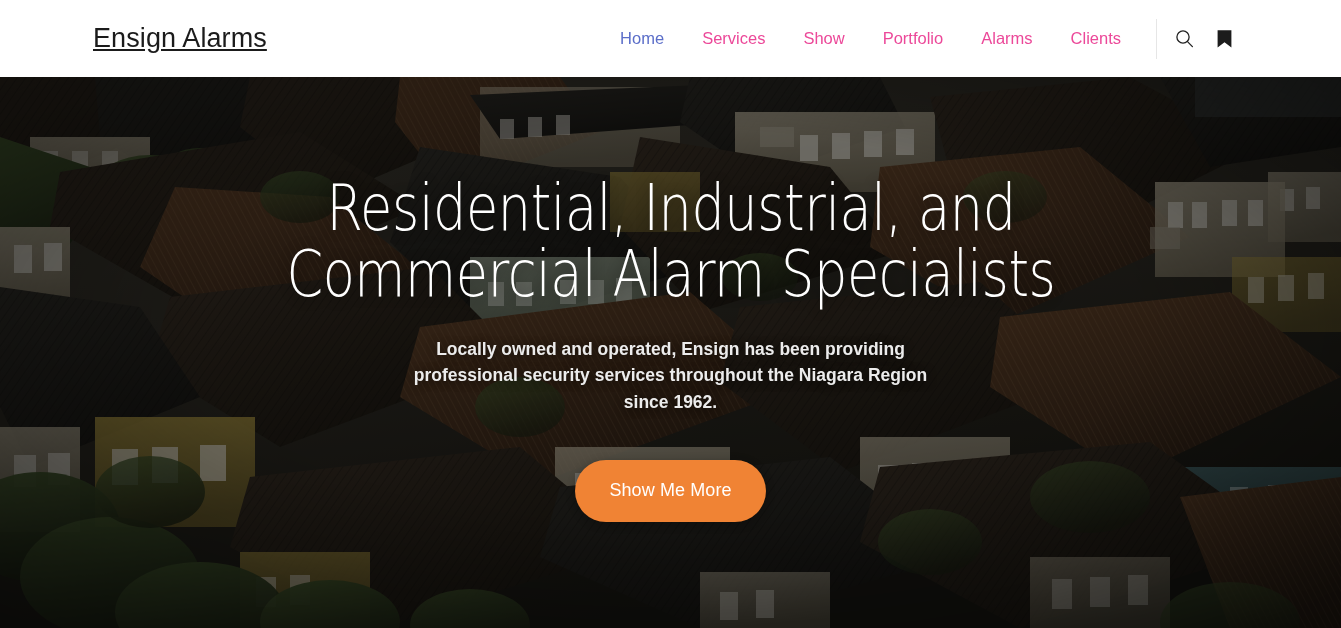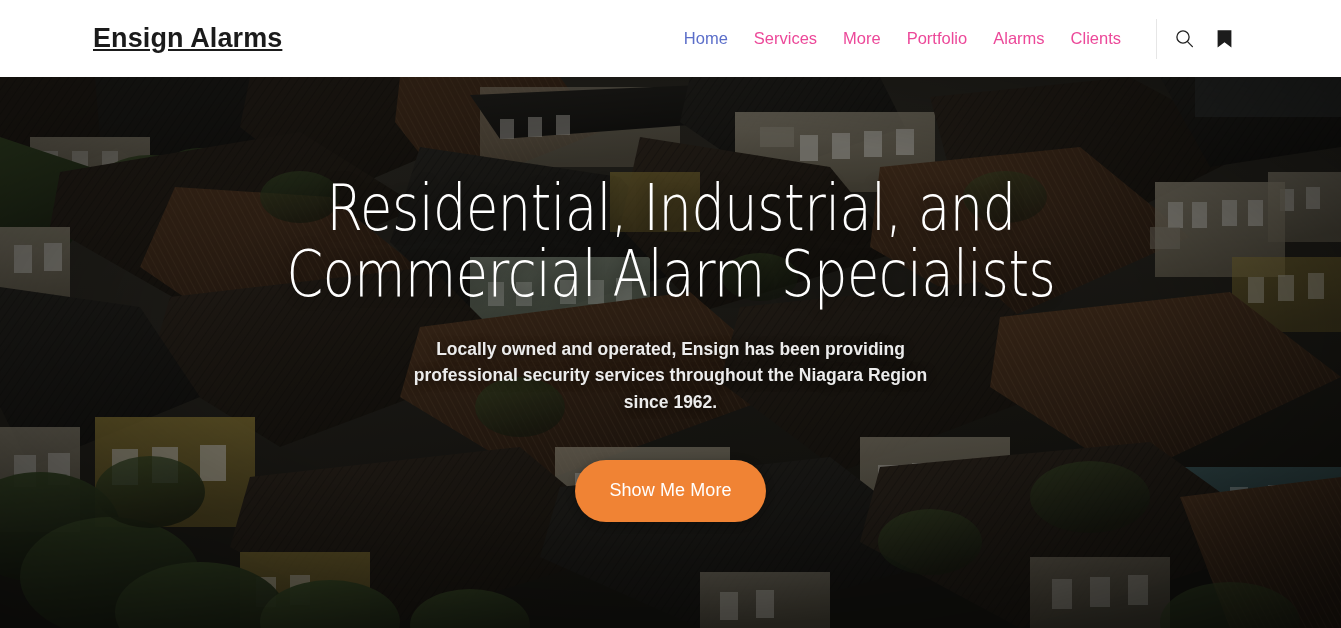--- a/index.html
+++ b/index.html
@@ -27,39 +27,39 @@
     height: 77px;
     background: #ffffff;
     display: flex;
     align-items: center;
     padding: 0 0 0 93px;
   }
 
   .brand {
     font-family: "Liberation Sans", sans-serif;
     font-size: 27px;
-    font-weight: 700;
+    font-weight: 400;
     letter-spacing: 0.1px;
     color: #1b1b1b;
     line-height: 1;
     white-space: nowrap;
   }
 
   .header-right {
     margin-left: auto;
     display: flex;
     align-items: center;
     height: 100%;
     padding-right: 104px;
   }
 
   .main-nav {
     display: flex;
     align-items: center;
-    gap: 0px;
+    gap: 12px;
   }
 
   .nav-link {
     font-size: 16.5px;
     font-weight: 400;
     color: #ec4899;
     text-decoration: none;
     padding: 0 13px;
     line-height: 1;
     white-space: nowrap;
@@ -178,21 +178,21 @@
 
   <header class="site-header">
 
     <a class="brand" href="#">Ensign Alarms</a>
 
     <div class="header-right">
 
       <nav class="main-nav">
         <a class="nav-link is-active" href="#">Home</a>
         <a class="nav-link" href="#">Services</a>
-        <a class="nav-link" href="#">More</a>
+        <a class="nav-link" href="#">Show</a>
         <a class="nav-link" href="#">Portfolio</a>
         <a class="nav-link" href="#">Alarms</a>
         <a class="nav-link" href="#">Clients</a>
       </nav>
 
       <div class="nav-divider"></div>
 
       <div class="header-icons">
         <button class="icon-btn">
           <span>

